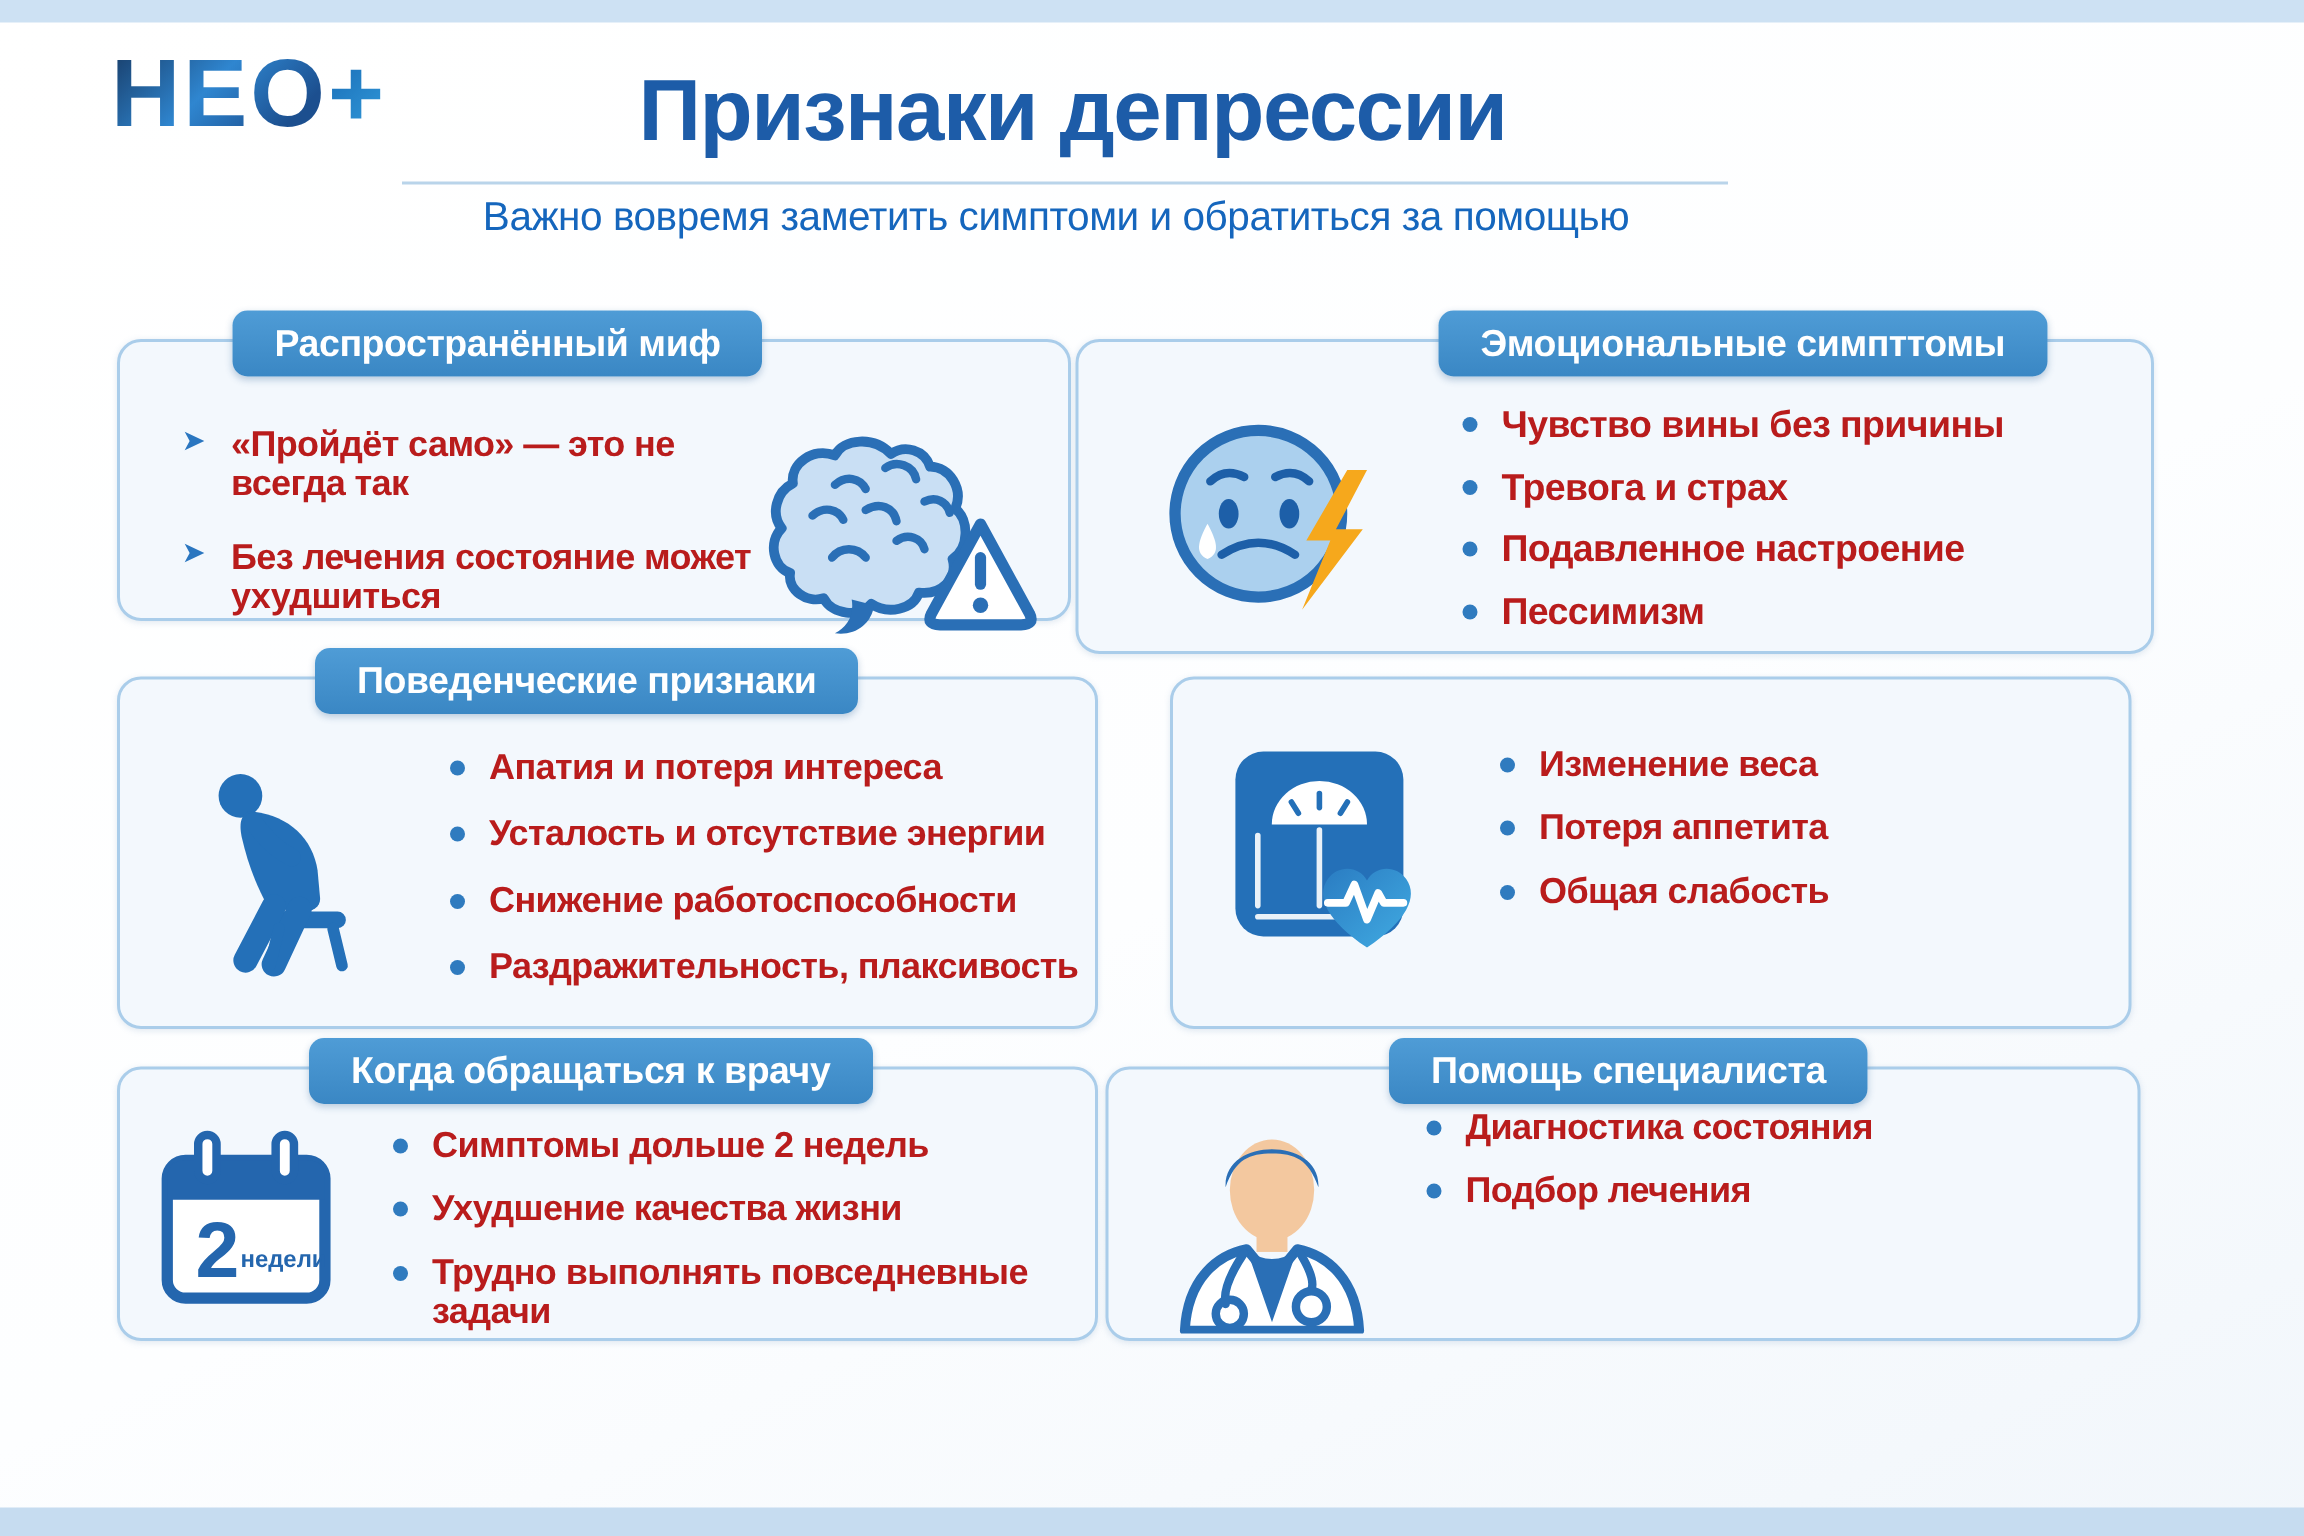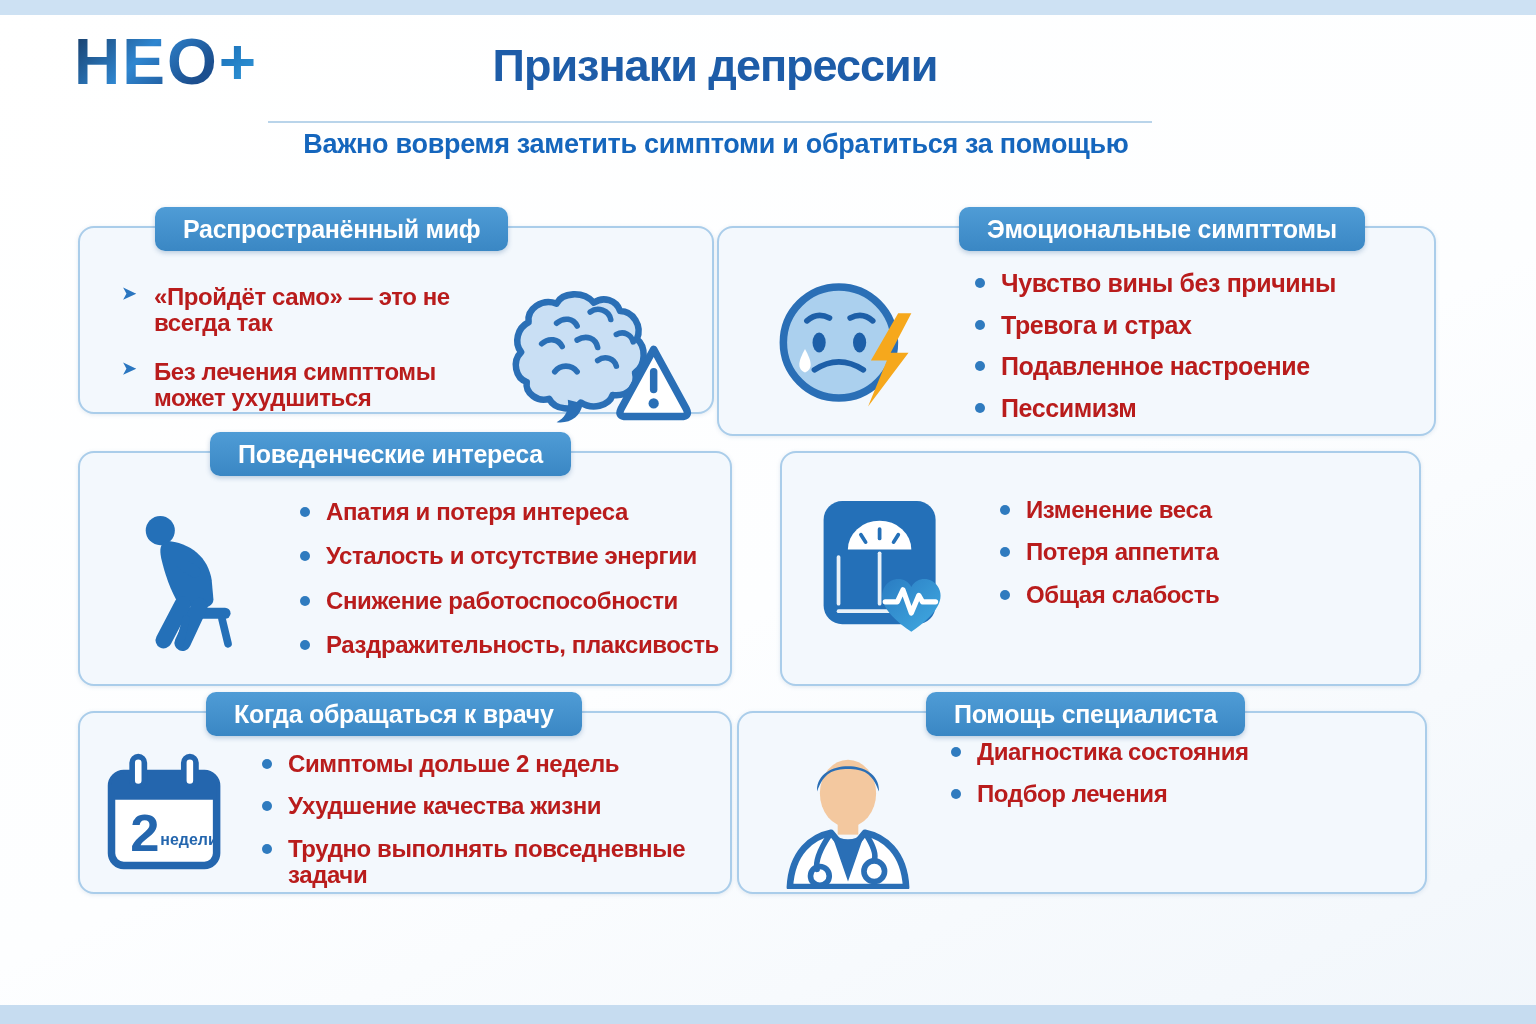--- a/index.html
+++ b/index.html
@@ -13,24 +13,24 @@
   .band.top{top:0;height:15px;background:#cde1f3;}
   .band.bottom{bottom:0;height:19px;background:#c6dcf0;}
 
   
   .logo{position:absolute;left:74px;top:30px;font-size:64px;font-weight:bold;letter-spacing:2px;line-height:1;}
   .logo .main{background:linear-gradient(135deg,#16365f 0%,#2f86d0 45%,#1c4f8f 80%);
     -webkit-background-clip:text;background-clip:text;color:transparent;}
   .logo .plus{background:linear-gradient(135deg,#1565b0,#36a1e0);
     -webkit-background-clip:text;background-clip:text;color:transparent;font-weight:bold;}
   .page-title{position:absolute;left:0;top:40px;width:1430px;margin:0;text-align:center;
-    font-size:45px;font-weight:bold;color:#1d5ca8;letter-spacing:-1px;}
+    font-size:58px;font-weight:bold;color:#1d5ca8;letter-spacing:-1px;}
   .title-divider{position:absolute;left:268px;top:121px;width:884px;height:2px;background:#b9d4ea;}
-  .subtitle{position:absolute;left:16px;top:129px;width:1400px;margin:0;text-align:center;
-    font-size:27px;font-weight:bold;color:#1566bd;letter-spacing:-0.3px;}
+  .subtitle{position:absolute;left:4px;top:129px;width:1400px;margin:0;text-align:center;
+    font-size:27px;font-weight:normal;color:#1566bd;letter-spacing:-0.3px;}
 
   
   .card{position:absolute;background:#f3f8fd;border:2px solid #aacdea;border-radius:16px;
     box-shadow:0 1px 4px rgba(100,140,180,.18);}
   .card-1{left:78px; top:226px; width:632px; height:184px;}
   .card-2{left:717px;top:226px; width:715px; height:206px;}
   .card-3{left:78px; top:451px; width:650px; height:231px;}
   .card-4{left:780px;top:451px; width:637px; height:231px;}
   .card-5{left:78px; top:711px; width:650px; height:179px;}
   .card-6{left:737px;top:711px; width:686px; height:179px;}
@@ -82,21 +82,21 @@
   <h1 class="page-title">Признаки депрессии</h1>
   <div class="title-divider"></div>
   <p class="subtitle">Важно вовремя заметить симптоми и обратиться за помощью</p>
 
   <section class="card card-1">
     <div class="pill">Распространённый миф</div>
     <div class="card-body">
       <div class="text-wrap">
         <ul class="items arrows">
           <li>«Пройдёт само» — это не всегда так</li>
-          <li>Без лечения симпттомы может ухудшиться</li>
+          <li>Без лечения состояние может ухудшиться</li>
         </ul>
       </div>
       <div class="icon-wrap">
         <svg width="196" height="140" viewBox="0 0 205 150">
           <path d="M96,20 C84,7 62,9 56,21 C40,15 24,27 26,41 C14,47 10,63 18,73 C8,83 12,101 24,105 C22,117 36,127 48,123 C54,135 74,137 82,127 C94,135 112,131 116,119 C132,121 144,109 140,95 C152,87 152,67 142,59 C148,45 138,29 124,29 C120,17 106,13 96,20 Z" fill="#c9dff4" stroke="#2a6fb6" stroke-width="7" stroke-linejoin="round"></path>
           <path d="M68,124 C70,136 64,144 56,148 C70,150 82,142 84,128 Z" fill="#2a6fb6"></path>
           <g fill="none" stroke="#2a6fb6" stroke-width="6" stroke-linecap="round">
             <path d="M56,42 C64,35 74,37 78,45"></path>
             <path d="M92,30 C100,24 112,28 114,38"></path>
             <path d="M40,64 C48,57 58,59 62,67"></path>
@@ -135,21 +135,21 @@
       <ul class="items dots">
         <li>Чувство вины без причины</li>
         <li>Тревога и страх</li>
         <li>Подавленное настроение</li>
         <li>Пессимизм</li>
       </ul>
     </div>
   </section>
 
   <section class="card card-3">
-    <div class="pill">Поведенческие интереса</div>
+    <div class="pill">Поведенческие признаки</div>
     <div class="card-body">
       <div class="icon-wrap">
         <svg width="120" height="160" viewBox="0 0 140 165">
           <g fill="#2470b8">
             <circle cx="40" cy="26" r="17"></circle>
             <path d="M46,38 C76,40 96,58 100,84 L102,106 C102,113 95,117 86,116 L62,113 C52,96 45,76 41,58 C39,48 40,42 46,38 Z"></path>
             <rect x="56" y="116" width="66" height="13" rx="6.5"></rect>
           </g>
           <g fill="none" stroke="#2470b8" stroke-linecap="round">
             <path d="M50,46 C58,58 68,68 80,74" stroke-width="14"></path>

